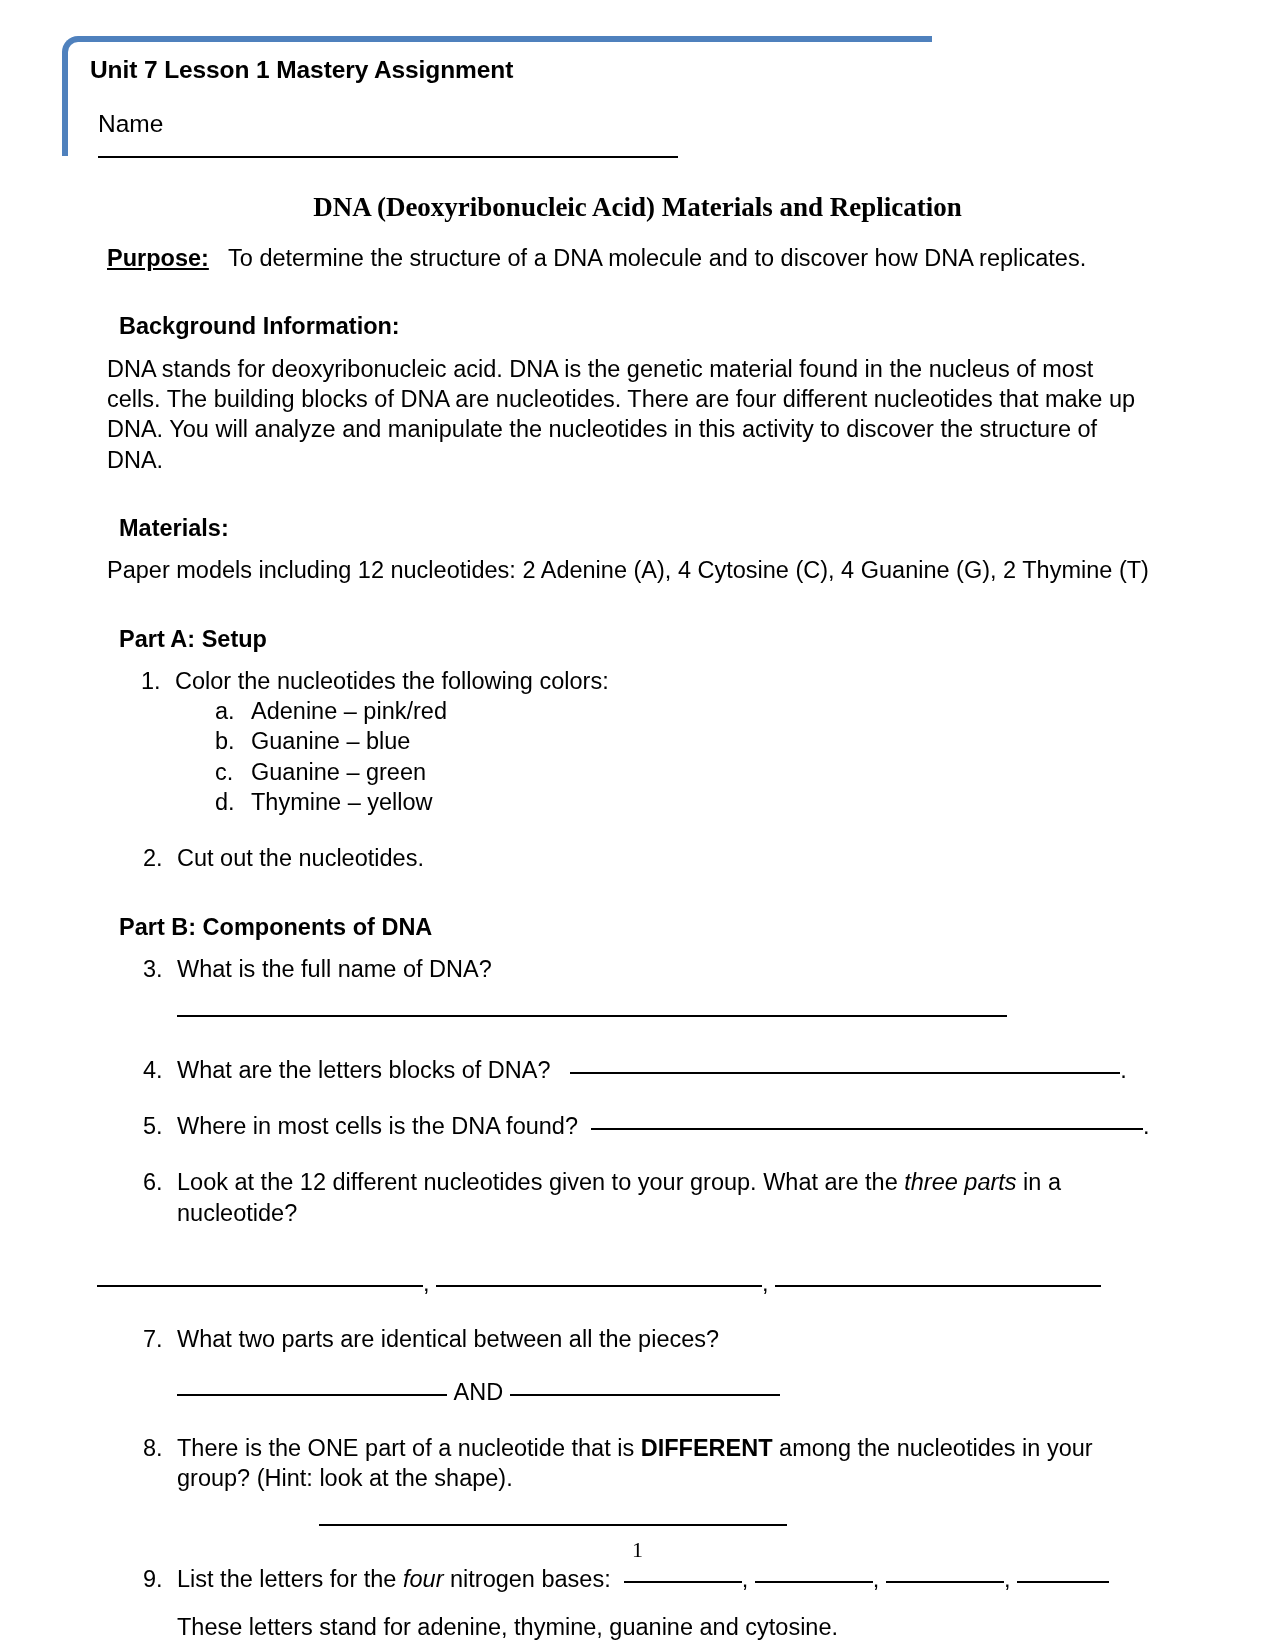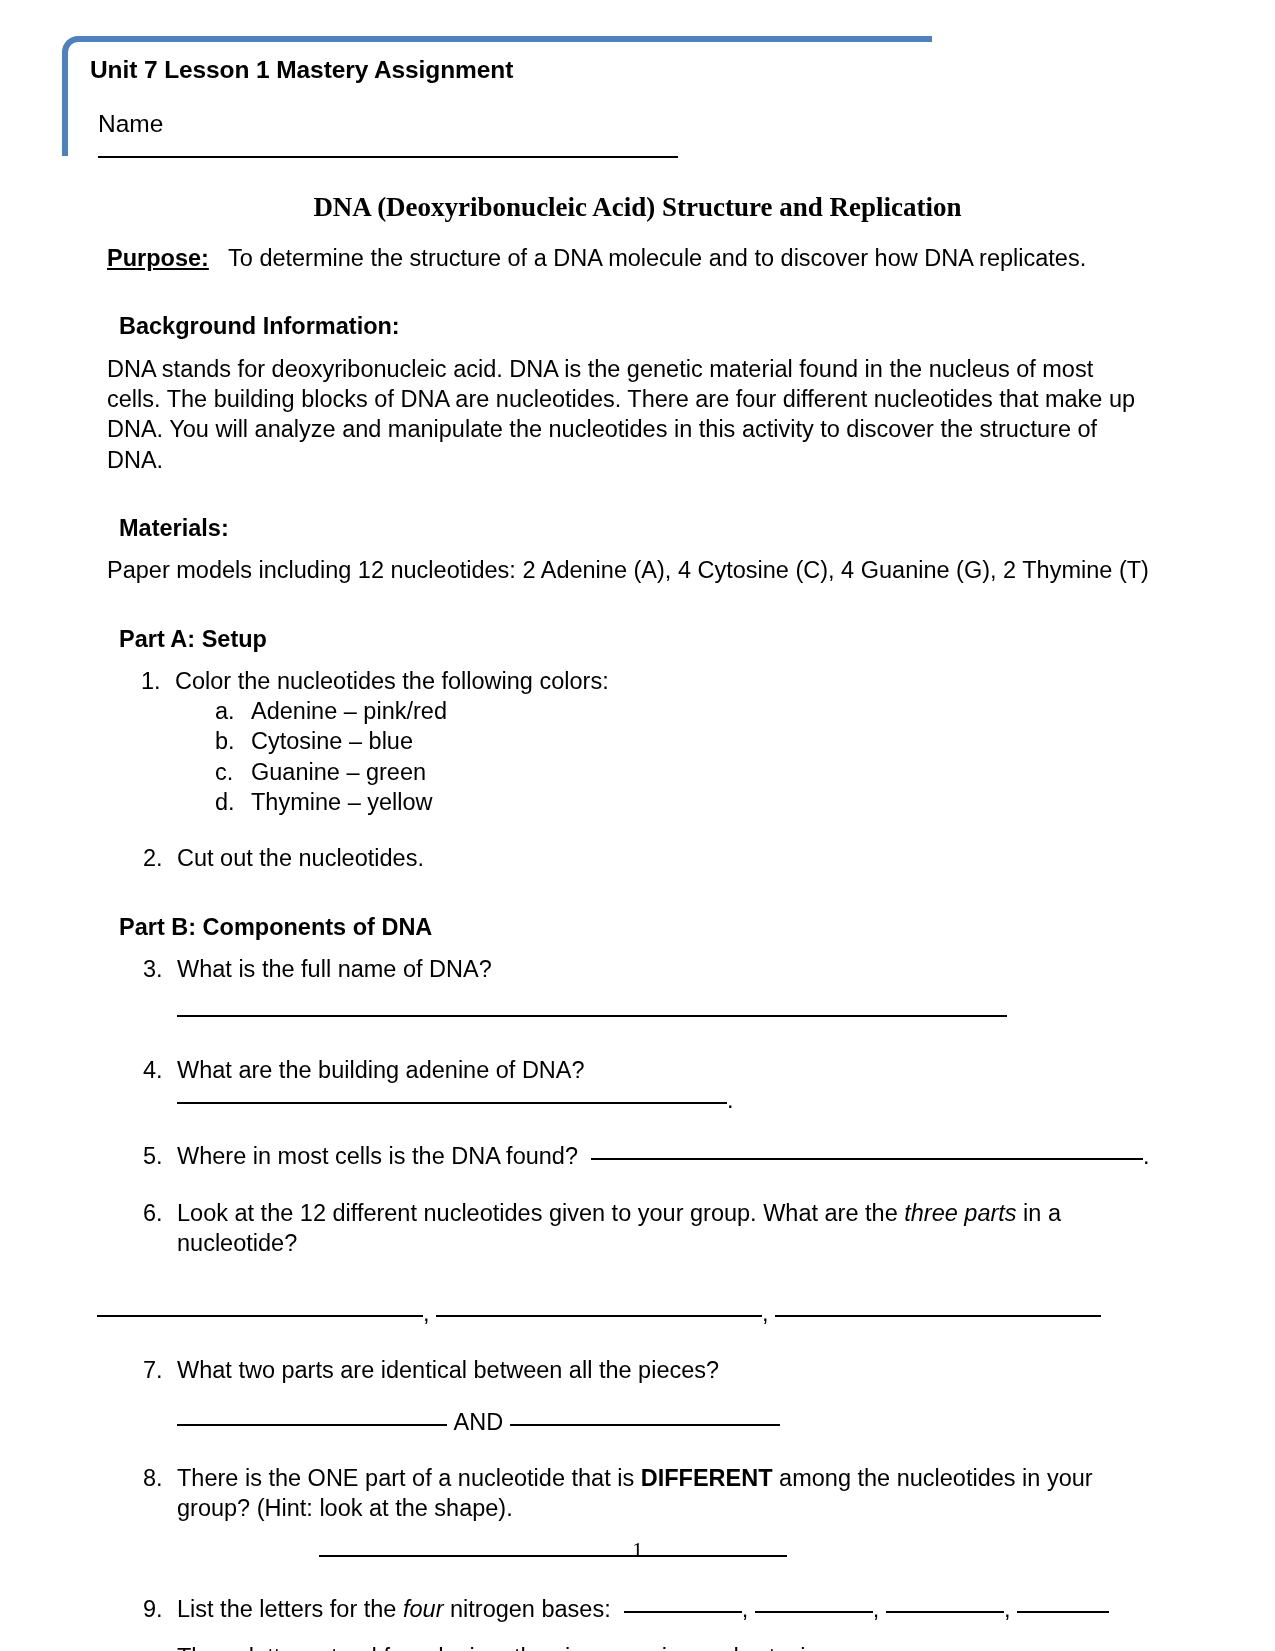--- a/index.html
+++ b/index.html
@@ -161,21 +161,21 @@
 
   <div class="header-frame"></div>
 
   <div class="header-title">Unit 7 Lesson 1 Mastery Assignment</div>
 
   <div class="name-row">
     <span class="name-label">Name</span>
     <span class="name-line"></span>
   </div>
 
-  <div class="doc-title">DNA (Deoxyribonucleic Acid) Structure and Replication</div>
+  <div class="doc-title">DNA (Deoxyribonucleic Acid) Materials and Replication</div>
 
   <div class="content">
 
     <p class="para">
       <span class="b u">Purpose:</span>
       <span>&nbsp; </span><span>To determine the structure of a DNA molecule and to discover how DNA replicates.</span>
     </p>
 
     <div class="spacer-md"></div>
 
@@ -195,21 +195,21 @@
       <span class="marker">1.</span>
       <span>Color the nucleotides the following colors:</span>
     </p>
 
     <p class="sub">
       <span class="marker">a.</span>
       <span>Adenine – pink/red</span>
     </p>
     <p class="sub">
       <span class="marker">b.</span>
-      <span>Cytosine – blue</span>
+      <span>Guanine – blue</span>
     </p>
     <p class="sub">
       <span class="marker">c.</span>
       <span>Guanine – green</span>
     </p>
     <p class="sub">
       <span class="marker">d.</span>
       <span>Thymine – yellow</span>
     </p>
 
@@ -230,21 +230,21 @@
     </p>
     <div style="height:14px"></div>
     <p class="rule-row" style="padding-left:70px">
       <span class="rule" style="width:830px"></span>
     </p>
 
     <div class="spacer-md"></div>
 
     <p class="li-narrow">
       <span class="marker">4.</span>
-      <span>What are the building adenine of DNA?</span>
+      <span>What are the letters blocks of DNA?</span>
       <span>&nbsp; </span><span class="rule" style="width:550px"></span><span>.</span>
     </p>
 
     <div class="spacer-md"></div>
 
     <p class="li-narrow">
       <span class="marker">5.</span>
       <span>Where in most cells is the DNA found?</span>
       <span>&nbsp;</span><span class="rule" style="width:552px"></span><span>.</span>
     </p>

